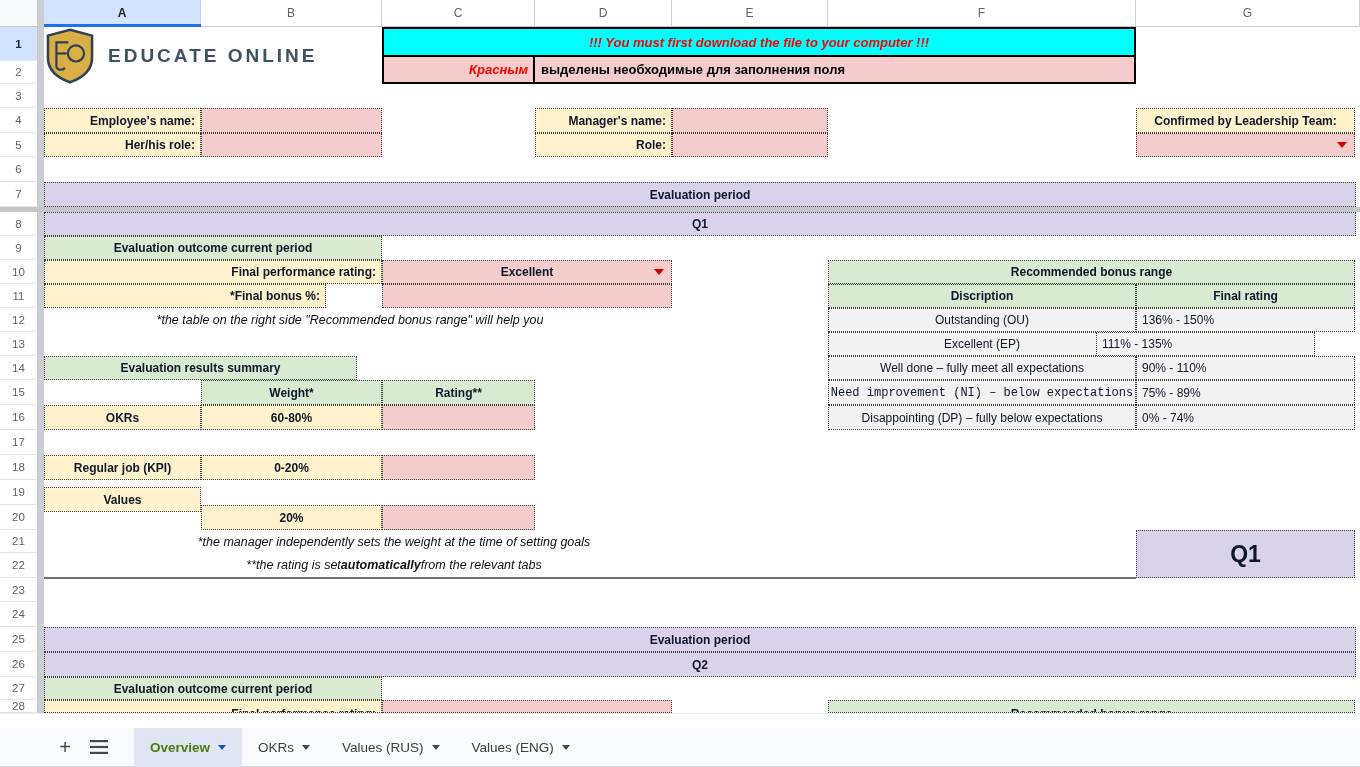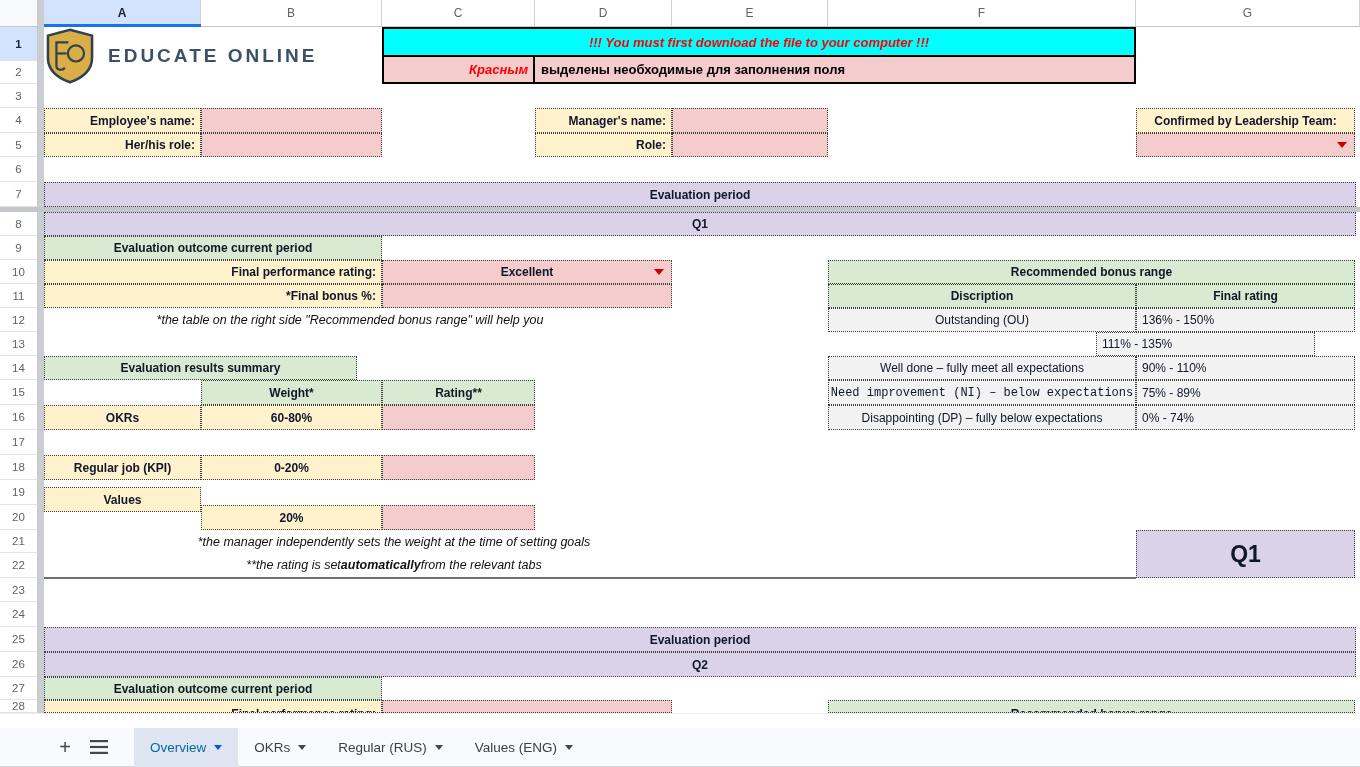--- a/index.html
+++ b/index.html
@@ -69,21 +69,21 @@
     border-top:1px solid #ededed; }
 
   
   .tabbar { position:absolute; left:0; top:728px; width:1360px; height:39px; background:#f8fafd;
     border-bottom:1px solid #d7d7d7; display:flex; align-items:center; }
   .tb-btn { width:34px; height:34px; display:flex; align-items:center; justify-content:center;
     font-size:20px; color:#444746; font-weight:400; }
   .tb-btn.plus { margin-left:48px; }
   .tab { height:39px; padding:0 16px; display:flex; align-items:center; gap:8px;
     font-size:13.5px; font-weight:500; color:#3c4043; }
-  .tab.active { background:#dfe5f2; color:#0369a1; font-weight:400; margin-left:18px; }
+  .tab.active { background:#dfe5f2; color:#4d7c0f; font-weight:700; margin-left:18px; }
   .tab-caret { width:0; height:0; border-left:4px solid transparent; border-right:4px solid transparent;
     border-top:5px solid #444746; }
   .tab.active .tab-caret { border-top-color:#0b57d0; }
 </style>
 </head>
 <body>
 
 <div id="sheet">
 
   <div class="corner"></div>
@@ -165,30 +165,31 @@
   <div class="cell purple center" style="left:44px;top:182px;width:1312px;height:25px;">Evaluation period</div>
   <div class="hdivider"></div>
   <div class="cell purple center" style="left:44px;top:212px;width:1312px;height:24px;">Q1</div>
 
   <div class="cell green center" style="left:44px;top:236px;width:338px;height:24px;">Evaluation outcome current period</div>
   <div class="cell yellow right" style="left:44px;top:260px;width:338px;height:24px;">Final performance rating:</div>
   <div class="cell pink center" style="left:382px;top:260px;width:290px;height:24px;">
     <span>Excellent</span>
     <span class="dd-arrow"></span>
   </div>
-  <div class="cell yellow right" style="left:44px;top:284px;width:338px;height:24px;">*Final bonus %:</div>
+  <div class="cell yellow right" style="left:44px;top:284px;width:282px;height:24px;">*Final bonus %:</div>
   <div class="cell pink" style="left:382px;top:284px;width:290px;height:24px;"></div>
   <div class="cell nb note center" style="left:60px;top:308px;width:580px;height:24px;">*the table on the right side "Recommended bonus range" will help you</div>
 
   <div class="cell green center" style="left:828px;top:260px;width:527px;height:24px;">Recommended bonus range</div>
   <div class="cell green center" style="left:828px;top:284px;width:308px;height:24px;">Discription</div>
   <div class="cell green center" style="left:1136px;top:284px;width:219px;height:24px;">Final rating</div>
 
   <div class="cell gray center reg" style="left:828px;top:308px;width:308px;height:24px;">Outstanding (OU)</div>
   <div class="cell gray left reg" style="left:1136px;top:308px;width:219px;height:24px;">136% - 150%</div>
+  <div class="cell gray center reg" style="left:828px;top:332px;width:308px;height:24px;">Excellent (EP)</div>
   <div class="cell gray left reg" style="left:1096px;top:332px;width:219px;height:24px;">111% - 135%</div>
   <div class="cell gray center reg" style="left:828px;top:356px;width:308px;height:24px;">Well done – fully meet all expectations</div>
   <div class="cell gray left reg" style="left:1136px;top:356px;width:219px;height:24px;">90% - 110%</div>
   <div class="cell gray center reg" style="left:828px;top:380px;width:308px;height:25px;font-family:Liberation Mono, monospace;">Need improvement (NI) – below expectations</div>
   <div class="cell gray left reg" style="left:1136px;top:380px;width:219px;height:25px;">75% - 89%</div>
   <div class="cell gray center reg" style="left:828px;top:405px;width:308px;height:25px;">Disappointing (DP) – fully below expectations</div>
   <div class="cell gray left reg" style="left:1136px;top:405px;width:219px;height:25px;">0% - 74%</div>
 
   <div class="cell green center" style="left:44px;top:356px;width:313px;height:24px;">Evaluation results summary</div>
   <div class="cell green center" style="left:201px;top:380px;width:181px;height:25px;">Weight*</div>
@@ -242,21 +243,21 @@
     </div>
     <div class="tab active">
       <span>Overview</span>
       <span class="tab-caret"></span>
     </div>
     <div class="tab">
       <span>OKRs</span>
       <span class="tab-caret"></span>
     </div>
     <div class="tab">
-      <span>Regular (RUS)</span>
+      <span>Values (RUS)</span>
       <span class="tab-caret"></span>
     </div>
     <div class="tab">
       <span>Values (ENG)</span>
       <span class="tab-caret"></span>
     </div>
   </div>
 </div>
 
 </body></html>

